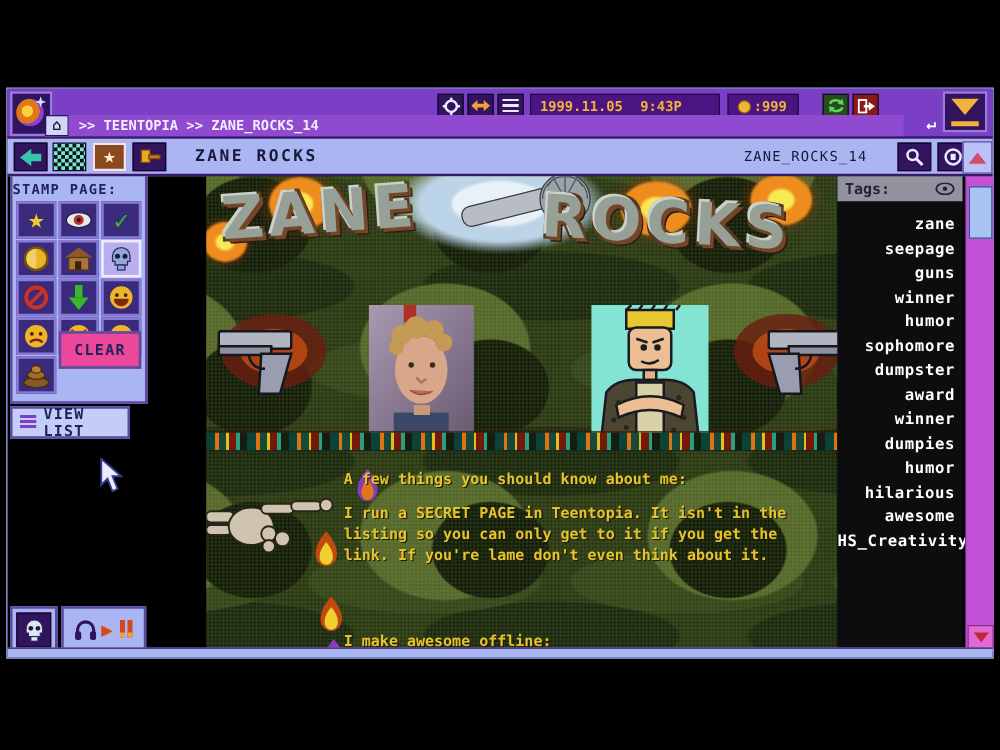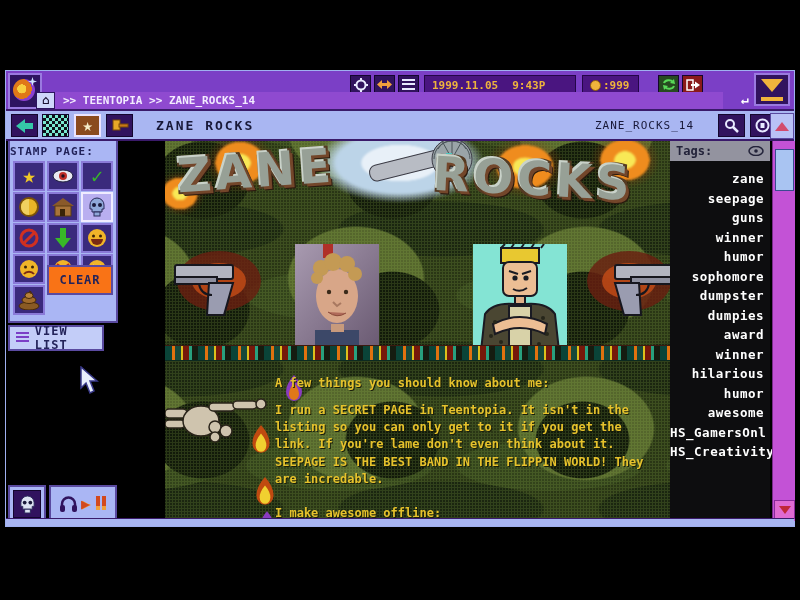--- a/index.html
+++ b/index.html
@@ -53,21 +53,21 @@
           border-right:7px solid transparent;border-bottom:9px solid #d24b6e;}
 
   
   .stamp-panel{position:absolute;left:2px;top:70px;width:110px;height:182px;background:#aab6f4;
                border:2px solid #5a4aa0;border-top:none;box-sizing:border-box;}
   .stamp-head{font-size:11px;font-weight:bold;color:#23235a;text-align:left;padding-top:4px;letter-spacing:1px;}
   .stamp-grid{position:absolute;left:3px;top:20px;}
   .stamp{position:absolute;width:32px;height:30px;background:#3a2a7c;border:2px solid #8a7ad8;
          box-sizing:border-box;display:flex;align-items:center;justify-content:center;overflow:hidden;}
   .stamp.sel{background:#b9aff0;border-color:#f0ecff;}
-  .clear-btn{position:absolute;left:37px;top:124px;width:66px;height:30px;background:#f97316;
+  .clear-btn{position:absolute;left:37px;top:124px;width:66px;height:30px;background:#ec4899;
              border:2px solid #5a4aa0;box-sizing:border-box;font-size:12px;font-weight:bold;
              color:#23235a;text-align:center;line-height:26px;letter-spacing:1px;}
   .viewlist-btn{position:absolute;left:2px;top:254px;width:96px;height:26px;background:#c3cdf8;
                 border:2px solid #5a4aa0;box-sizing:border-box;display:flex;align-items:center;gap:6px;
                 font-size:12px;font-weight:bold;color:#23235a;padding-left:6px;letter-spacing:1px;}
   .list-icon{width:14px;height:12px;background:repeating-linear-gradient(#7b3fc6 0 2px, transparent 2px 4px);}
 
   
   .page{position:absolute;left:159px;top:70px;width:505px;height:380px;overflow:hidden;
     background:
@@ -453,46 +453,44 @@
           <path d="M11 0 q8 9 8 17 a8 9 0 0 1-16 0 q0-8 8-17" fill="#c04a10"></path>
           <path d="M11 8 q5 6 5 11 a5 6 0 0 1-10 0 q0-5 5-11" fill="#f0d030"></path>
         </svg>
       <svg class="abs flame" style="left:92px;top:370px" width="20" height="26" viewBox="0 0 22 28">
           <path d="M11 0 q8 9 8 17 a8 9 0 0 1-16 0 q0-8 8-17" fill="#8a3ac0"></path>
           <path d="M11 8 q5 6 5 11 a5 6 0 0 1-10 0 q0-5 5-11" fill="#f0d030"></path>
         </svg>
 
       <div class="ytext" style="top:234px">A few things you should know about me:</div>
       <div class="ytext" style="top:261px">I run a SECRET PAGE in Teentopia. It isn't in the listing so you can only get to it if you get the link. If you're lame don't even think about it.</div>
-      <div class="ytext" style="top:313px;width:380px">SEEPAGE IS THE BEST BAND IN THE FLIPPIN WORLD! They are incredable.</div>
       <div class="ytext" style="top:364px">I make awesome offline:</div>
     </div>
 
     <div class="tags">
       <div class="tags-head">
         <span>Tags:</span>
         <svg width="16" height="10" viewBox="0 0 16 10">
             <ellipse cx="8" cy="5" rx="7" ry="4.5" fill="none" stroke="#23233a" stroke-width="1.5"></ellipse>
             <circle cx="8" cy="5" r="1.8" fill="#23233a"></circle>
           </svg>
       </div>
       <div style="padding-top:8px">
         <div class="tag-item">zane</div>
         <div class="tag-item">seepage</div>
         <div class="tag-item">guns</div>
         <div class="tag-item">winner</div>
         <div class="tag-item">humor</div>
         <div class="tag-item">sophomore</div>
         <div class="tag-item">dumpster</div>
+        <div class="tag-item">award winner</div>
         <div class="tag-item">dumpies</div>
-        <div class="tag-item">award winner</div>
+        <div class="tag-item">humor</div>
         <div class="tag-item">hilarious</div>
-        <div class="tag-item">humor</div>
         <div class="tag-item">awesome</div>
-        <div class="tag-item">HS_GamersOnl</div>
         <div class="tag-item">HS_Creativity</div>
       </div>
     </div>
 
     <div class="scroll">
       <div class="thumb"></div>
       <div class="down-btn">
         <div class="down-tri"></div>
       </div>
     </div>

